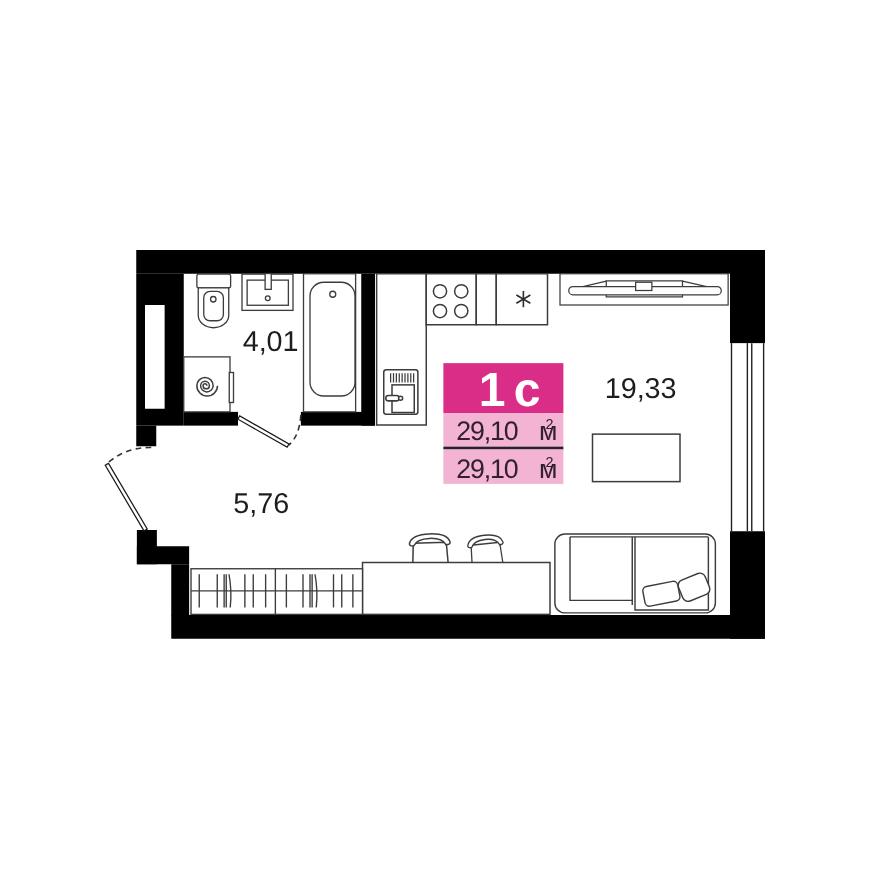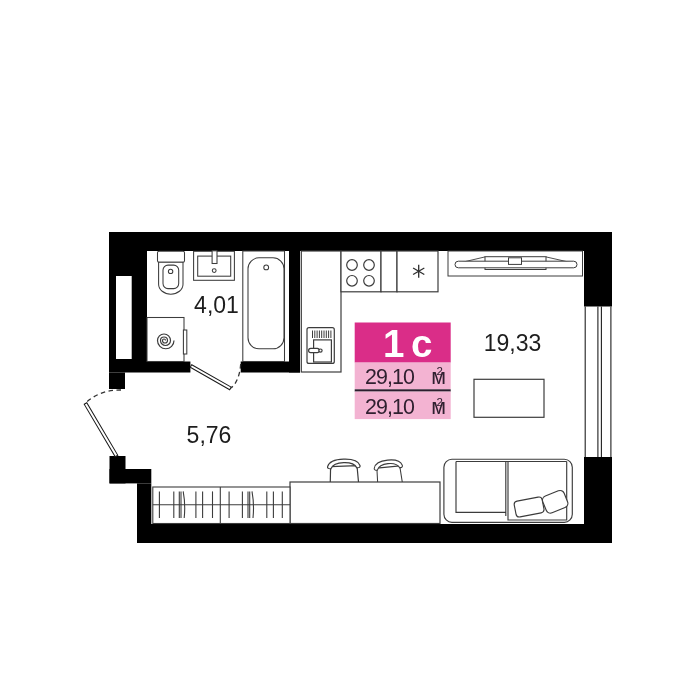--- a/index.html
+++ b/index.html
@@ -1,16 +1,16 @@
 <!DOCTYPE html>
 <html><head>
 <meta charset="utf-8">
 <style>
   html,body{margin:0;padding:0;background:#ffffff;}
-  .page{position:relative;width:700px;height:626px;background:#fff;overflow:hidden;margin-top:32px;}
+  .page{position:relative;width:700px;height:626px;background:#fff;overflow:hidden;}
   svg{position:absolute;left:0;top:0;}
   text{font-family:"Liberation Sans",sans-serif;}
 </style>
 </head>
 <body>
 <div class="page">
 <svg width="700" height="700" viewBox="0 0 700 700">
   <rect x="0" y="0" width="700" height="700" fill="#ffffff"></rect>
 
   <g fill="#000000" stroke="none">

